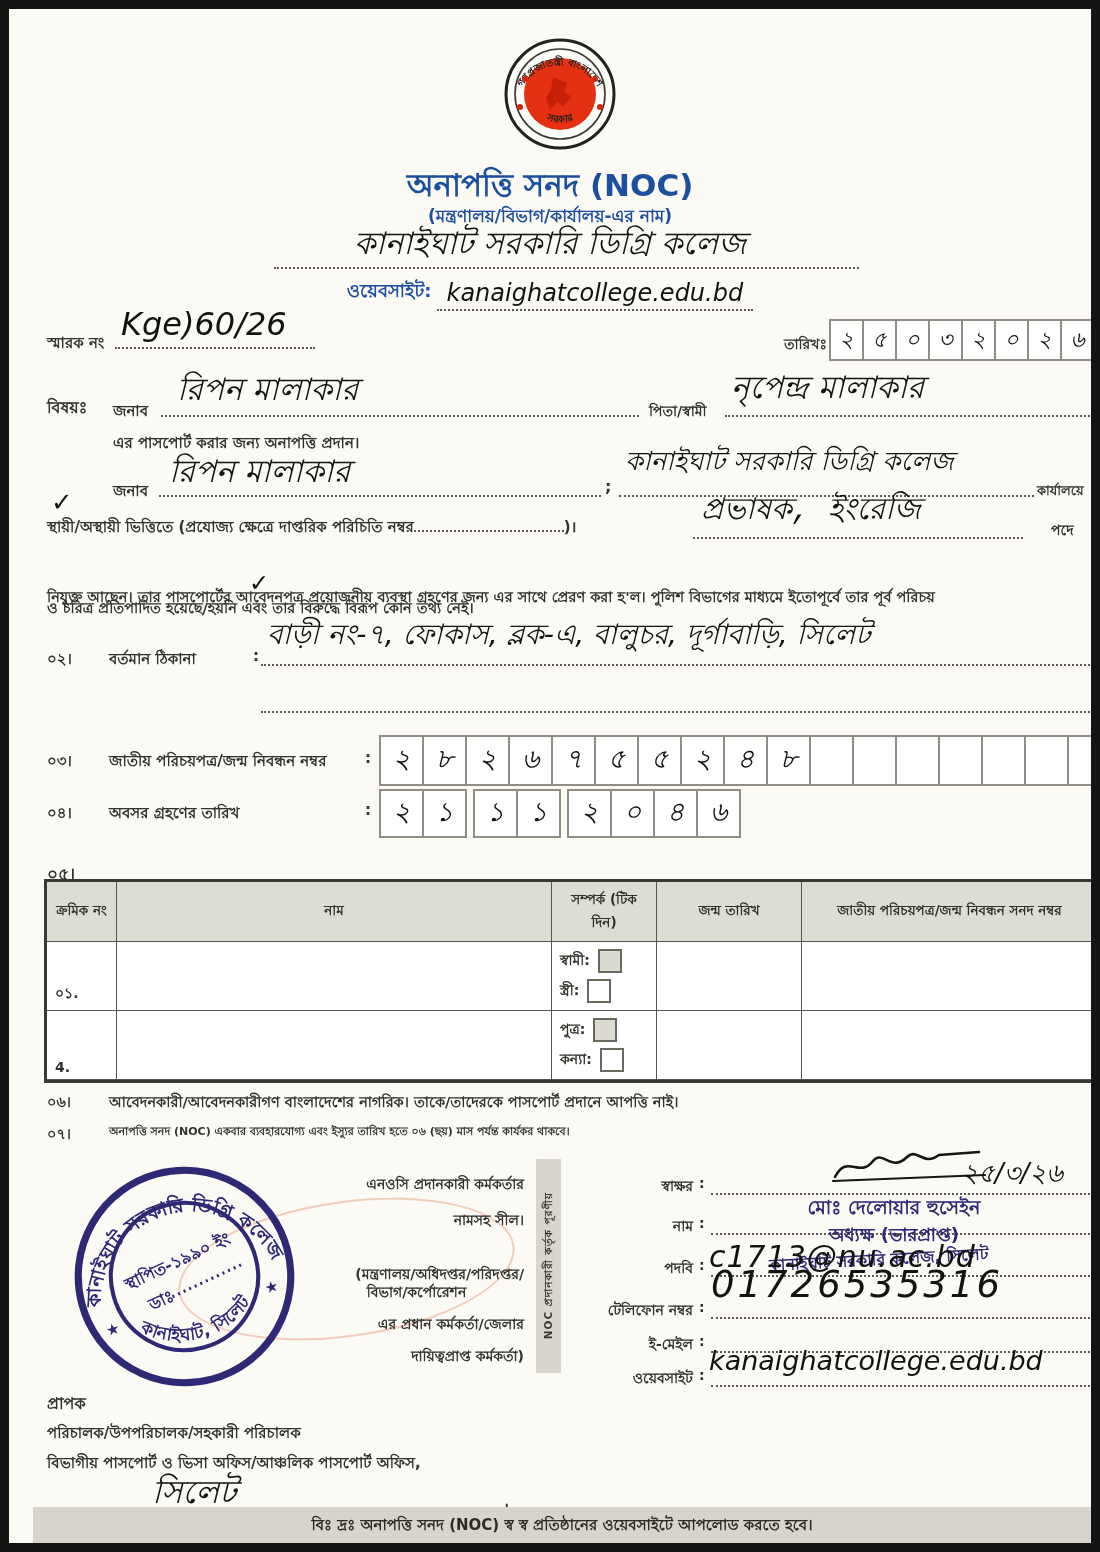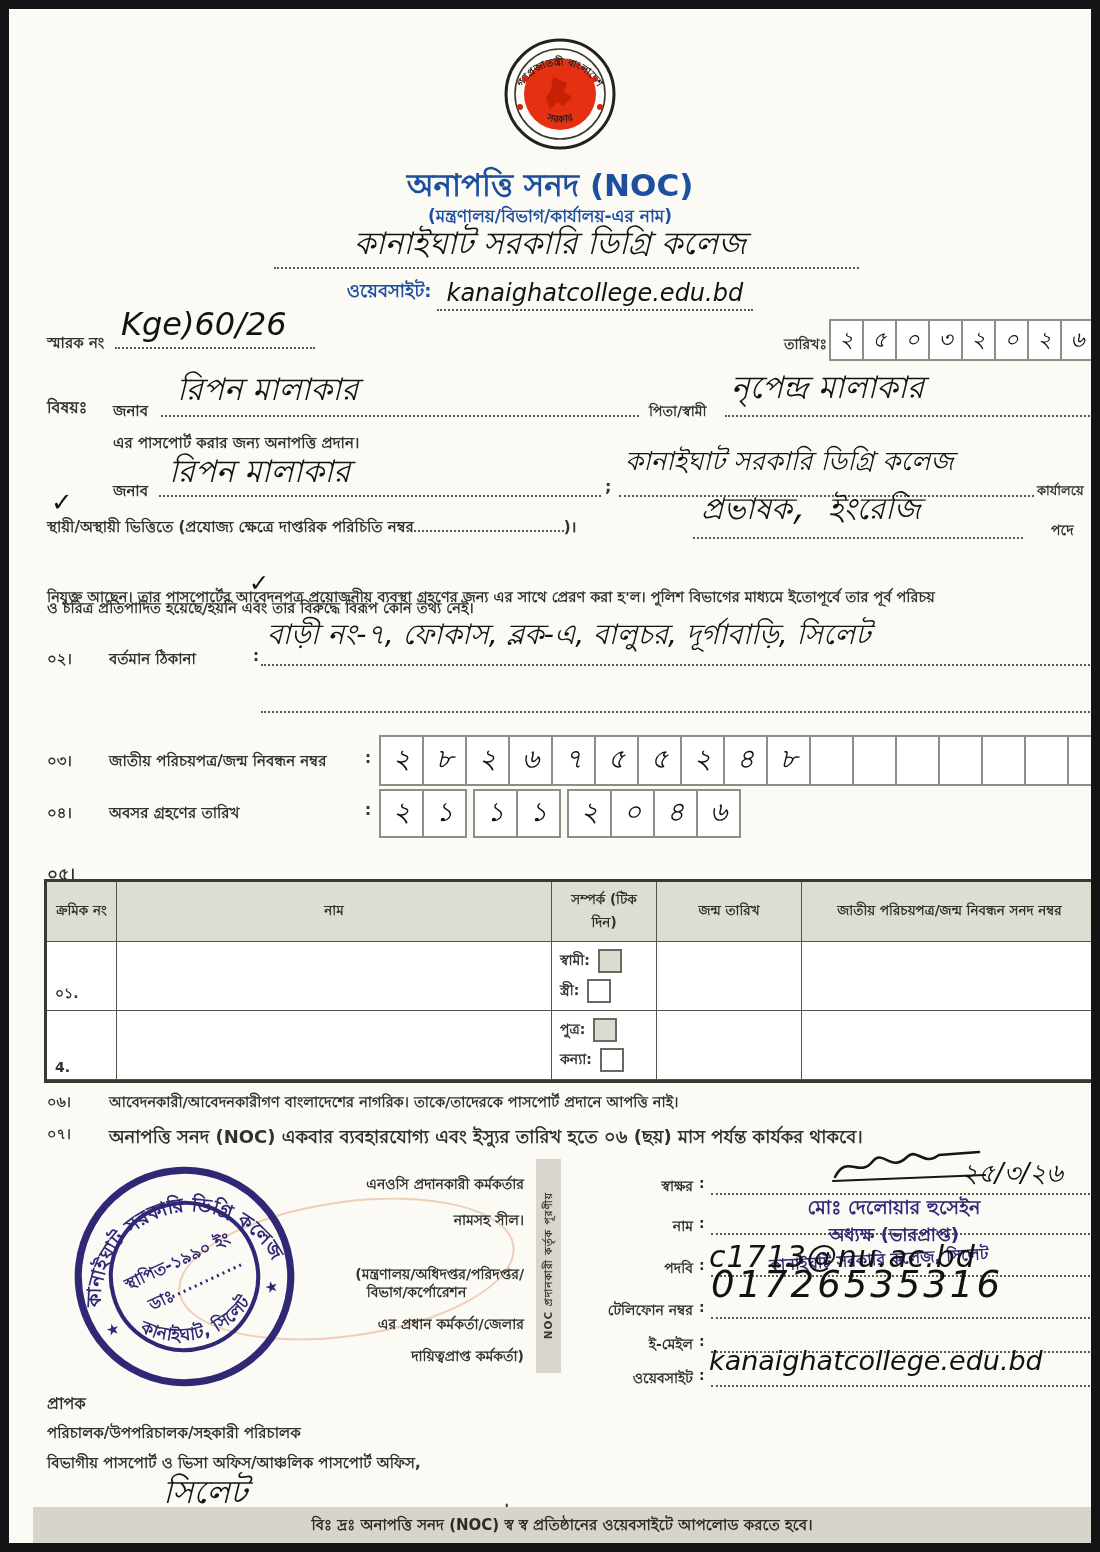--- a/index.html
+++ b/index.html
@@ -234,21 +234,21 @@
         <span class="cb"></span>
       </div>
     </div>
     <div class="bc"></div>
     <div class="bc last"></div>
   </div>
 
   <div class="abs printed" style="left:38px;top:1082px;font-size:14.5px;">০৬।</div>
   <div class="abs printed" style="left:100px;top:1082px;font-size:14.5px;">আবেদনকারী/আবেদনকারীগণ বাংলাদেশের নাগরিক। তাকে/তাদেরকে পাসপোর্ট প্রদানে আপত্তি নাই।</div>
   <div class="abs printed" style="left:38px;top:1114px;font-size:14.5px;">০৭।</div>
-  <div class="abs printed" style="left:100px;top:1114px;font-size:18px;">অনাপত্তি সনদ (NOC) একবার ব্যবহারযোগ্য এবং ইস্যুর তারিখ হতে ০৬ (ছয়) মাস পর্যন্ত কার্যকর থাকবে।</div>
+  <div class="abs printed" style="left:100px;top:1114px;font-size:11px;">অনাপত্তি সনদ (NOC) একবার ব্যবহারযোগ্য এবং ইস্যুর তারিখ হতে ০৬ (ছয়) মাস পর্যন্ত কার্যকর থাকবে।</div>
 
   <div class="abs artifact"></div>
 
   <svg class="abs" style="left:58px;top:1150px;transform:rotate(-15deg);" width="235" height="235" viewBox="0 0 230 230">
     <circle cx="115" cy="115" r="104" fill="none" stroke="#2e2875" stroke-width="7"></circle>
     <circle cx="115" cy="115" r="72" fill="none" stroke="#2e2875" stroke-width="4"></circle>
     <path id="ringTop" d="M 27,128 A 89,89 0 0 1 203,128" fill="none"></path>
     <path id="ringBot" d="M 44,138 A 84,84 0 0 0 186,138" fill="none"></path>
     <text font-size="19" font-weight="bold" fill="#2e2875">
       <textPath href="#ringTop" startOffset="50%" text-anchor="middle">কানাইঘাট সরকারি ডিগ্রি কলেজ</textPath>
@@ -307,21 +307,21 @@
   <div class="abs stamptext" style="left:700px;width:370px;top:1212px;font-size:18px;">অধ্যক্ষ (ভারপ্রাপ্ত)</div>
   <div class="abs stamptext" style="left:660px;width:420px;top:1238px;font-size:16px;transform:rotate(-3deg);">কানাইঘাট সরকারি কলেজ, সিলেট</div>
 
   <div class="abs hand" style="left:702px;top:1254px;font-size:37px;letter-spacing:3px;">01726535316</div>
   <div class="abs hand" style="left:700px;top:1230px;font-size:30px;letter-spacing:1px;">c1713@nu.ac.bd</div>
   <div class="abs hand" style="left:700px;top:1336px;font-size:27px;">kanaighatcollege.edu.bd</div>
 
   <div class="abs printed" style="left:38px;top:1382px;font-size:16px;">প্রাপক</div>
   <div class="abs printed" style="left:38px;top:1412px;font-size:15px;">পরিচালক/উপপরিচালক/সহকারী পরিচালক</div>
   <div class="abs printed" style="left:38px;top:1442px;font-size:15px;">বিভাগীয় পাসপোর্ট ও ভিসা অফিস/আঞ্চলিক পাসপোর্ট অফিস,</div>
-  <div class="abs hand" style="left:154px;top:1458px;font-size:32px;">সিলেট</div>
+  <div class="abs hand" style="left:143px;top:1458px;font-size:32px;">সিলেট</div>
   <div class="abs dotl" style="left:38px;width:448px;top:1504px;"></div>
   <div class="abs printed" style="left:494px;top:1488px;font-size:16px;">।</div>
 
   <div class="abs footerbar">
     <span class="printed" style="font-size:15px;color:#2c2b26;">বিঃ দ্রঃ অনাপত্তি সনদ (NOC) স্ব স্ব প্রতিষ্ঠানের ওয়েবসাইটে আপলোড করতে হবে।</span>
   </div>
 
 </div>
 
 </body></html>

